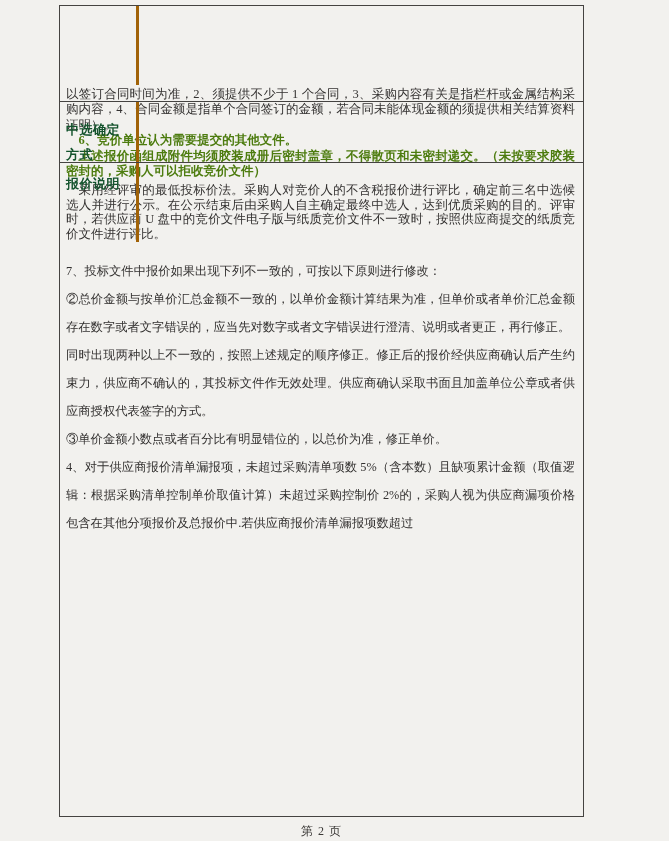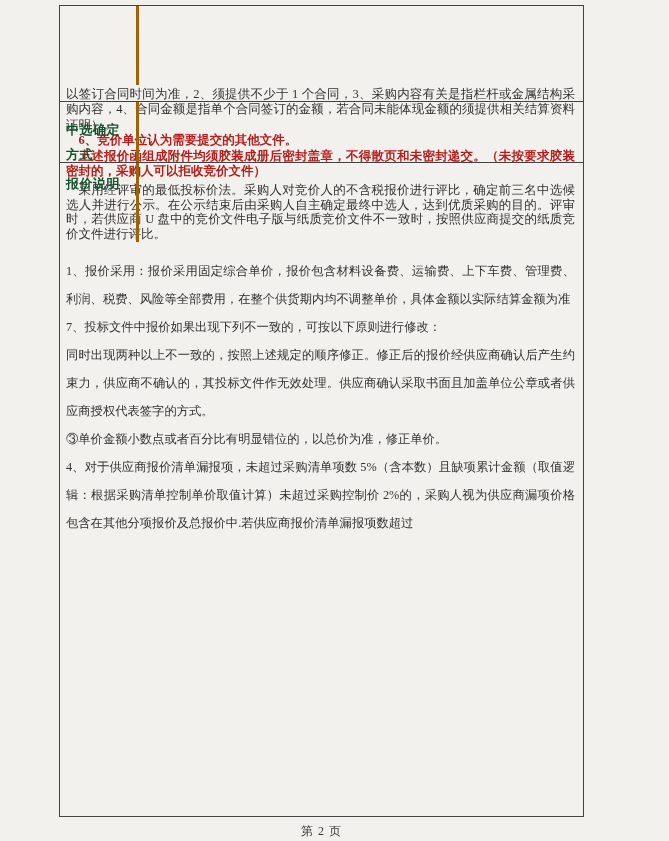--- a/index.html
+++ b/index.html
@@ -40,21 +40,21 @@
   .cell-body {
     flex: 1 1 auto;
     padding: 2px 8px 0 6px;
     text-align: justify;
   }
   .r1 .cell-body { font-size: 12.5px; line-height: 15.4px; }
   .r2 .cell-body { font-size: 12.5px; line-height: 14.5px; }
   .r3 .cell-body { font-size: 12.3px; line-height: 28px; padding-top: 3px; }
   .cell-body p { margin: 0; }
   .ind  { text-indent: 1em; }
-  .bold { font-weight: bold; color: #b91c1c; }
+  .bold { font-weight: bold; color: #4d7c0f; }
   .page-footer {
     position: absolute;
     left: 59px; top: 823px; width: 525px;
     text-align: center;
     font-size: 12px;
     letter-spacing: 1px;
     color: #3a3836;
   }
 </style>
 </head>
@@ -76,22 +76,22 @@
     <div class="t-row r2">
       <div class="cell cell-head">中选确定方式</div>
       <div class="cell cell-body">
         <p class="ind">采用经评审的最低投标价法。采购人对竞价人的不含税报价进行评比，确定前三名中选候选人并进行公示。在公示结束后由采购人自主确定最终中选人，达到优质采购的目的。评审时，若供应商 U 盘中的竞价文件电子版与纸质竞价文件不一致时，按照供应商提交的纸质竞价文件进行评比。</p>
       </div>
     </div>
 
     <div class="t-row r3">
       <div class="cell cell-head top">报价说明</div>
       <div class="cell cell-body">
-        <p>1、报价采用：报价采用固定综合单价，报价包含材料设备费、运输费、上下车费、管理费、利润、税费、风险等全部费用，在整个供货期内均不调整单价，具体金额以实际结算金额为准</p>
         <p>7、投标文件中报价如果出现下列不一致的，可按以下原则进行修改：</p>
+        <p>②总价金额与按单价汇总金额不一致的，以单价金额计算结果为准，但单价或者单价汇总金额存在数字或者文字错误的，应当先对数字或者文字错误进行澄清、说明或者更正，再行修正。</p>
         <p>同时出现两种以上不一致的，按照上述规定的顺序修正。修正后的报价经供应商确认后产生约束力，供应商不确认的，其投标文件作无效处理。供应商确认采取书面且加盖单位公章或者供应商授权代表签字的方式。</p>
         <p>③单价金额小数点或者百分比有明显错位的，以总价为准，修正单价。</p>
         <p>4、对于供应商报价清单漏报项，未超过采购清单项数 5%（含本数）且缺项累计金额（取值逻辑：根据采购清单控制单价取值计算）未超过采购控制价 2%的，采购人视为供应商漏项价格包含在其他分项报价及总报价中.若供应商报价清单漏报项数超过</p>
       </div>
     </div>
 
   </div>
 
   <div class="page-footer">第 2 页</div>
 

